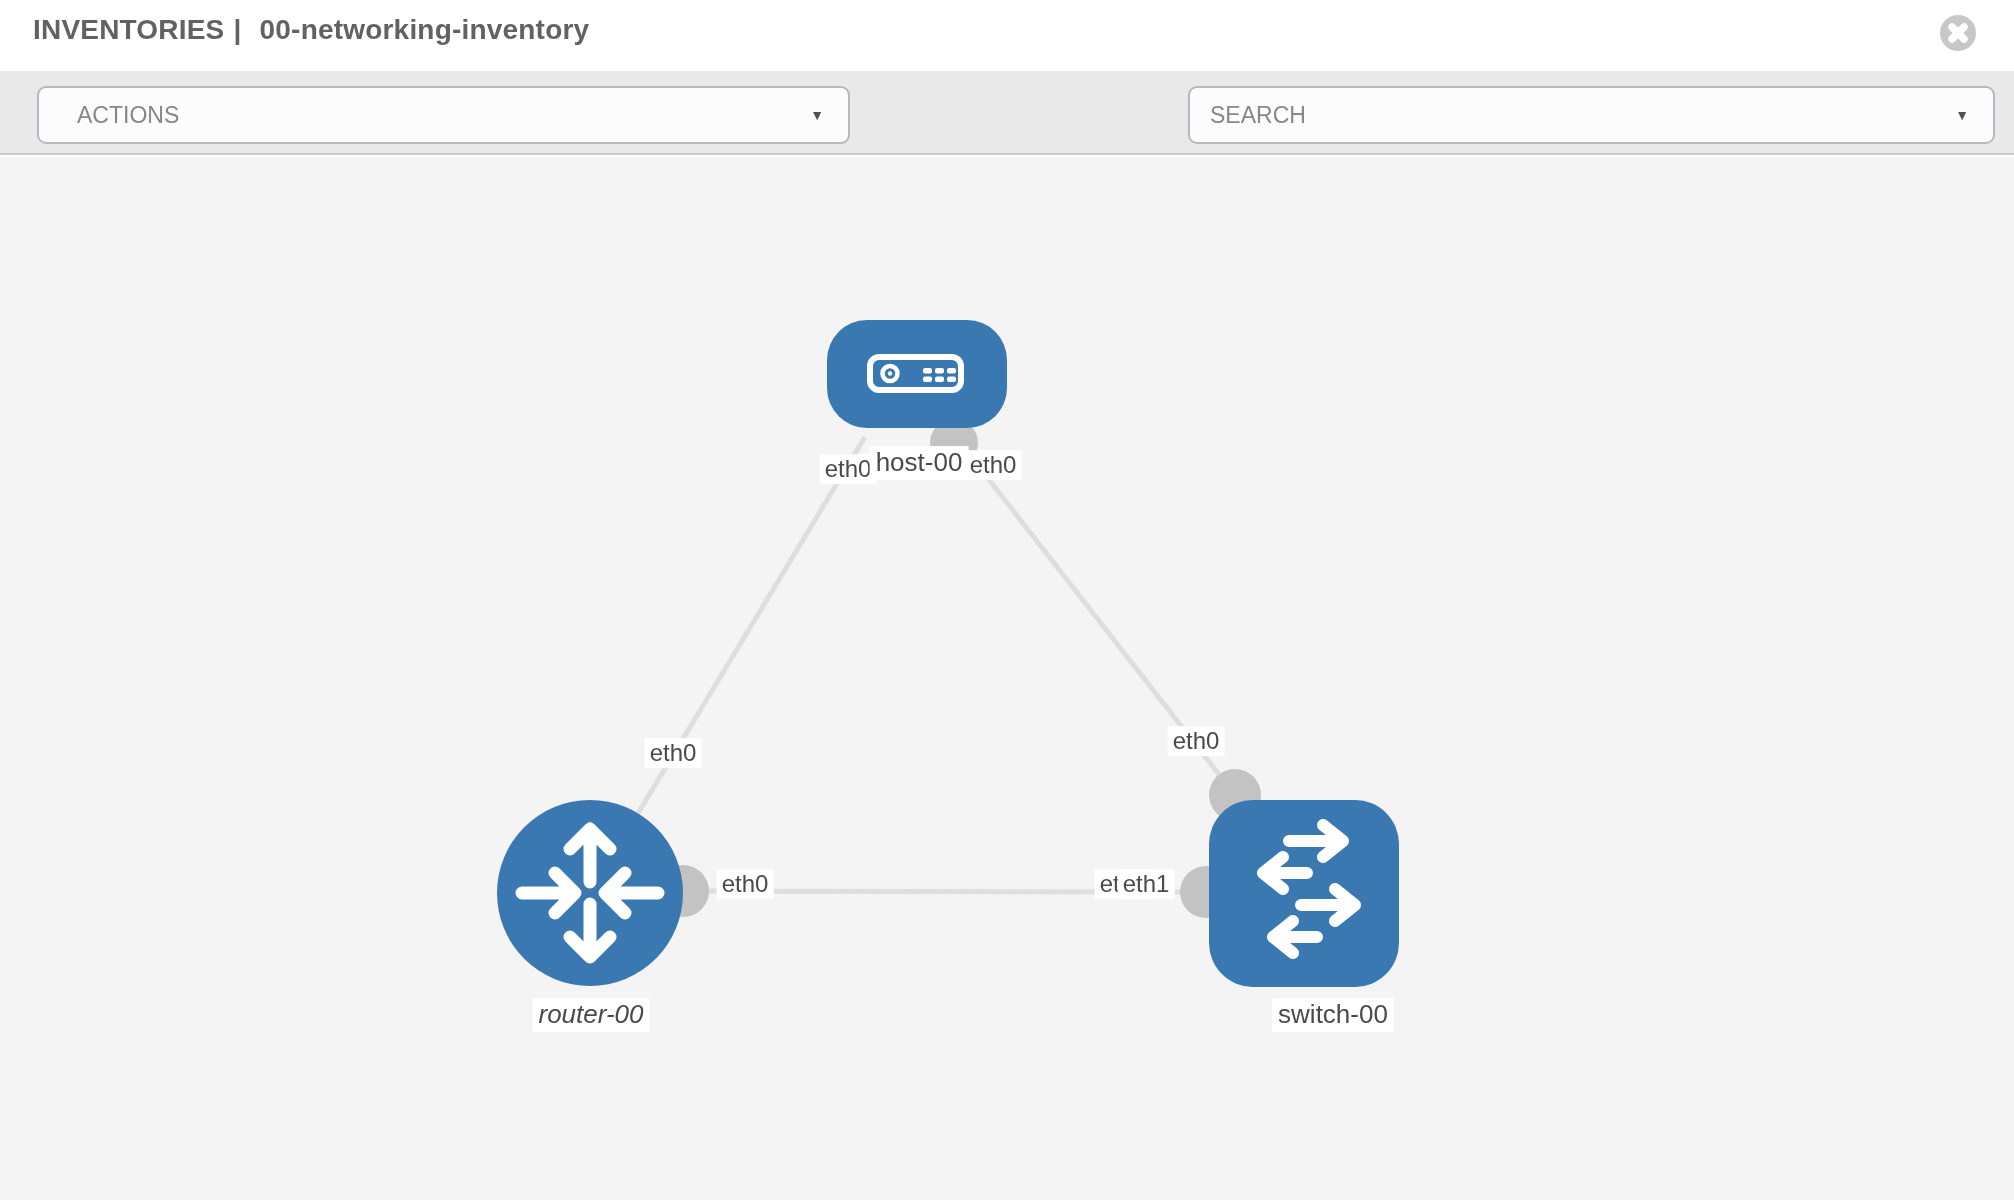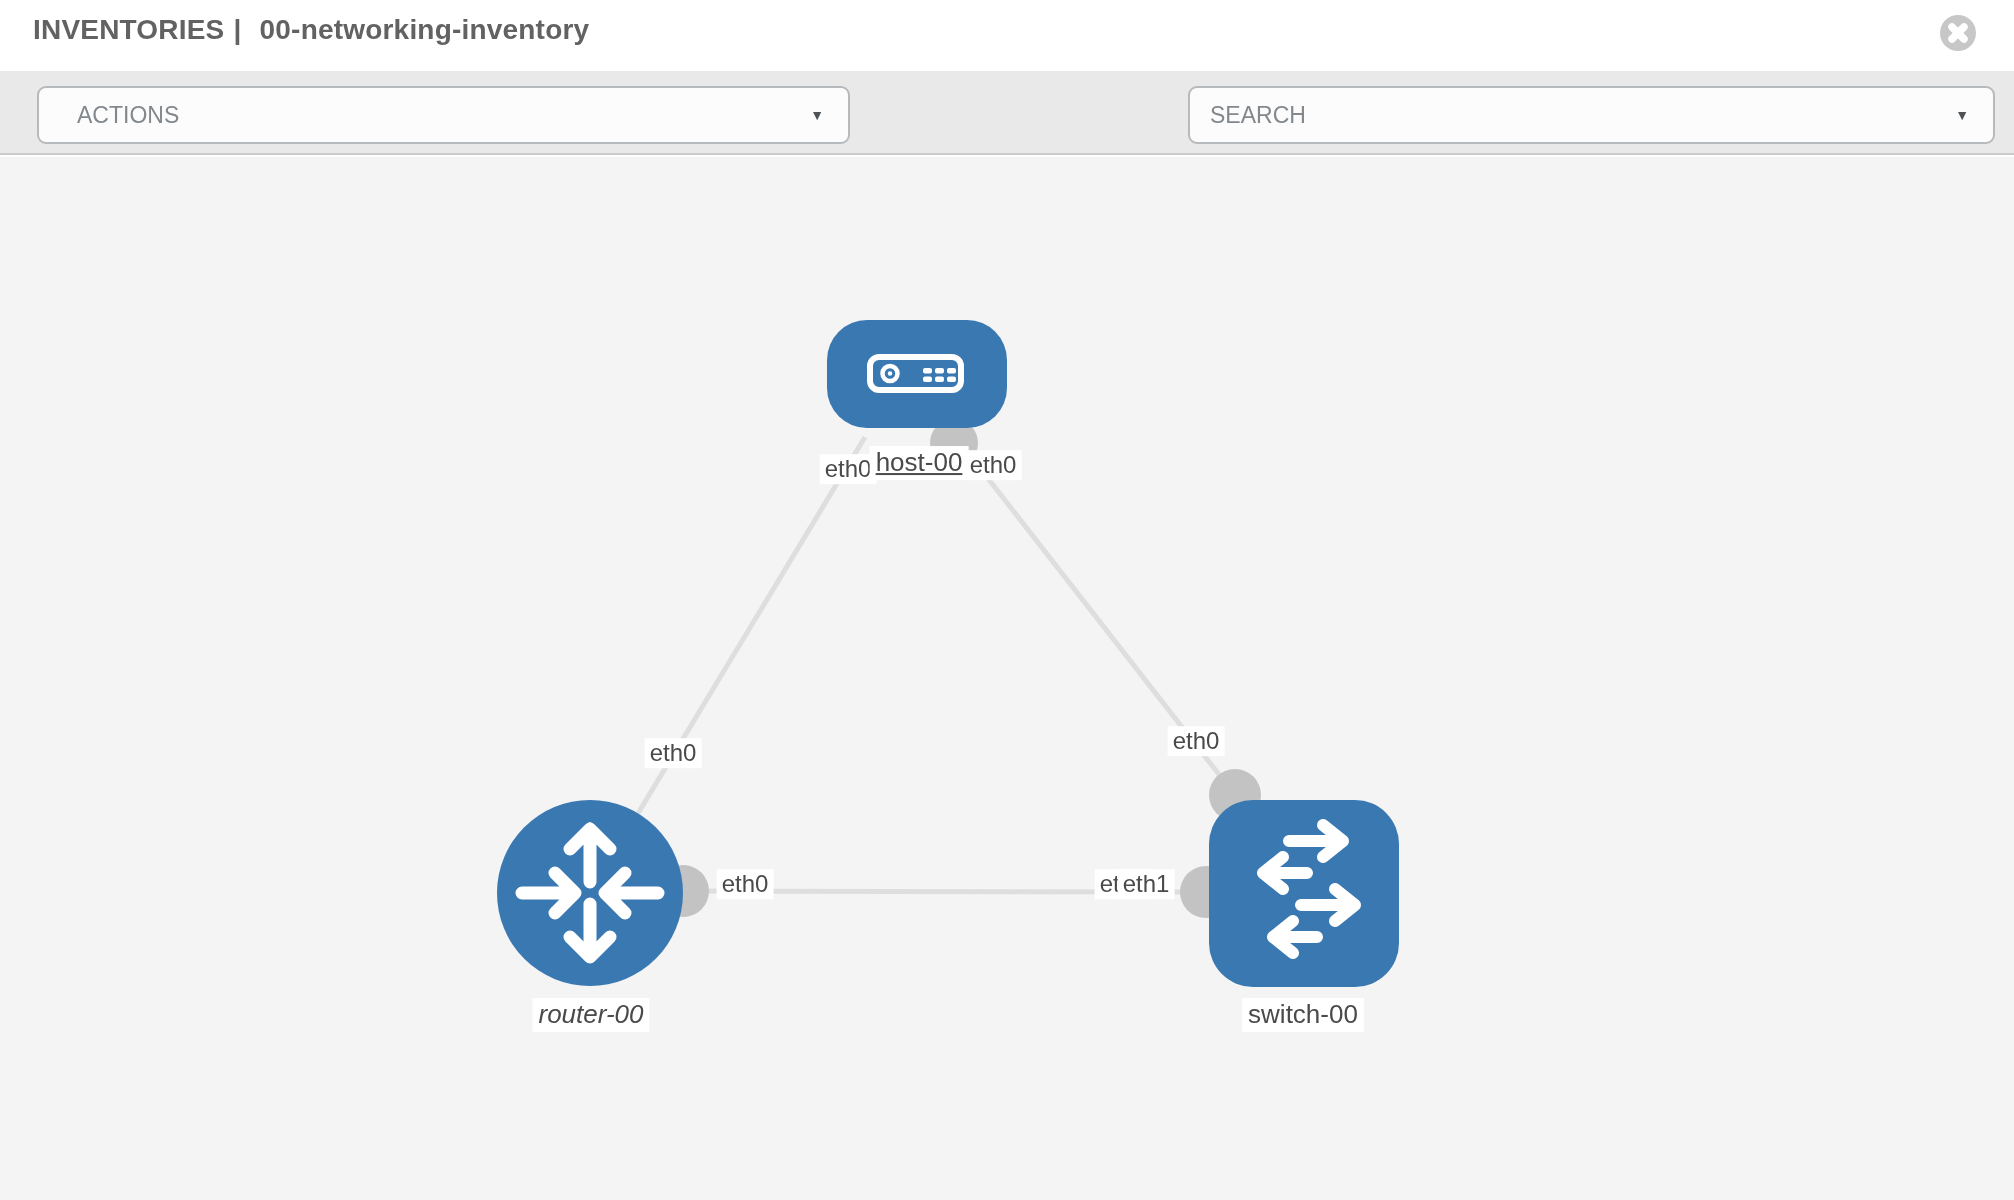--- a/index.html
+++ b/index.html
@@ -124,23 +124,23 @@
       <rect x="1209" y="643" width="190" height="187" rx="44" fill="#3a78b2"></rect>
       <g transform="translate(1209,643)" fill="none" stroke="#ffffff" stroke-width="12" stroke-linecap="round" stroke-linejoin="round">
         <path d="M80 41 L128 41 M114 25 L134 41 L114 57"></path>
         <path d="M98 73 L58 73 M74 57 L54 73 L74 89"></path>
         <path d="M92 105 L140 105 M126 89 L146 105 L126 121"></path>
         <path d="M108 137 L68 137 M84 121 L64 137 L84 153"></path>
       </g>
     </g>
   </svg>
 
-  <div class="chip node-chip" style="left:919px;  top:306px;text-decoration:underline;">host-00</div>
+  <div class="chip node-chip" style="left:919px;  top:306px;">host-00</div>
   <div class="chip node-chip" style="left:591px;  top:858px;font-style:italic;">router-00</div>
-  <div class="chip node-chip" style="left:1303px; top:858px;">switch-00</div>
+  <div class="chip node-chip" style="left:1333px; top:858px;">switch-00</div>
 
   <div class="chip if-chip" style="left:848px;  top:312px;">eth0</div>
   <div class="chip if-chip" style="left:993px;  top:308px;">eth0</div>
   <div class="chip if-chip" style="left:673px;  top:596px;">eth0</div>
   <div class="chip if-chip" style="left:1196px; top:584px;">eth0</div>
   <div class="chip if-chip" style="left:745px;  top:727px;">eth0</div>
   <div class="chip if-chip" style="left:1123px; top:727px;">eth0</div>
   <div class="chip if-chip if-front" style="left:1146px; top:727px;">eth1</div>
 
 </div>

